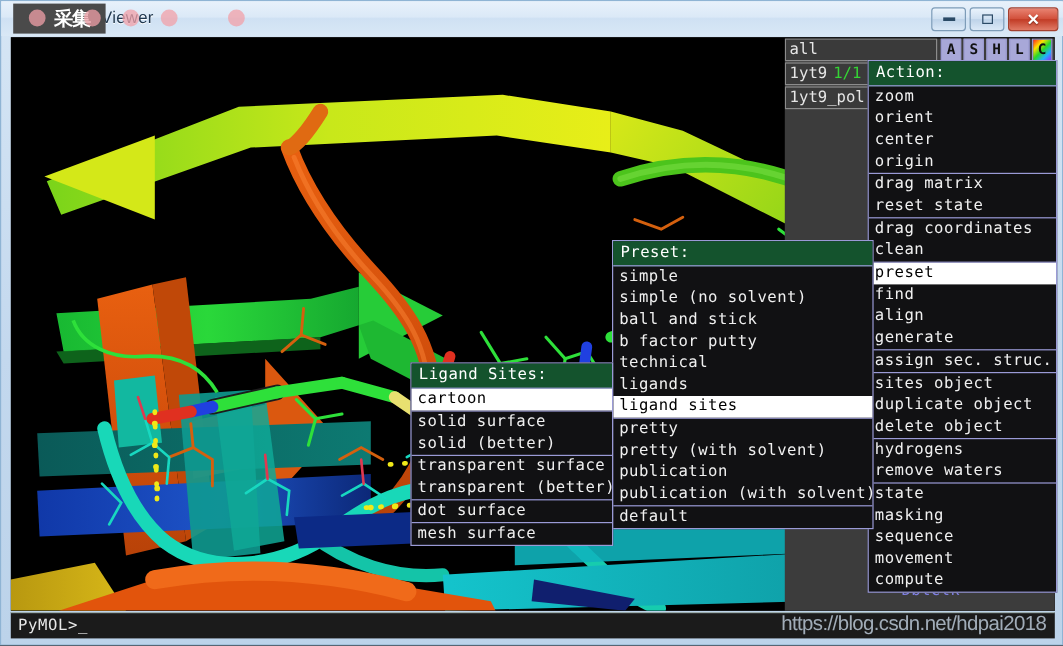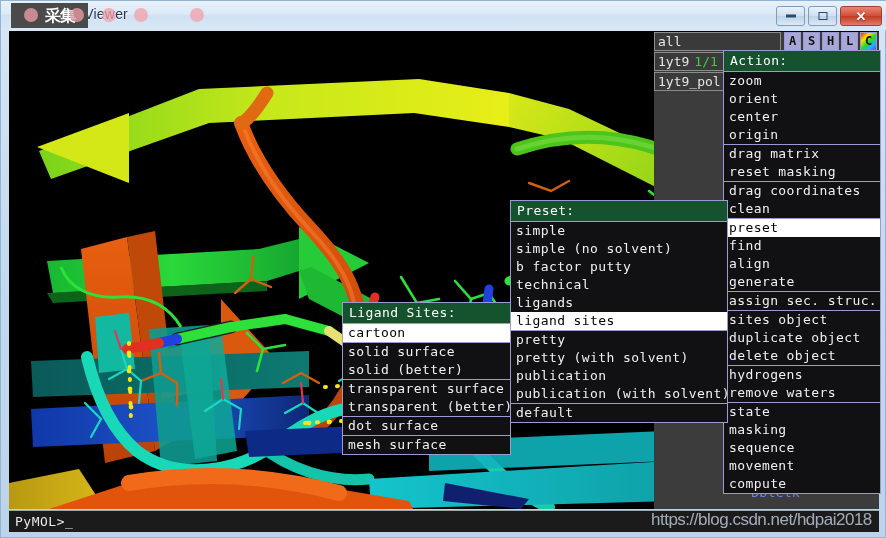--- a/index.html
+++ b/index.html
@@ -392,21 +392,21 @@
     <div class="menu" id="menu-action">
       <div class="menu-title">Action:</div>
       <div class="mgroup">
         <div class="mi">zoom</div>
         <div class="mi">orient</div>
         <div class="mi">center</div>
         <div class="mi">origin</div>
       </div>
       <div class="mgroup">
         <div class="mi">drag matrix</div>
-        <div class="mi">reset masking</div>
+        <div class="mi">reset state</div>
       </div>
       <div class="mgroup">
         <div class="mi">drag coordinates</div>
         <div class="mi">clean</div>
       </div>
       <div class="mgroup">
         <div class="mi hl">preset</div>
         <div class="mi">find</div>
         <div class="mi">align</div>
         <div class="mi">generate</div>
@@ -430,20 +430,21 @@
         <div class="mi">movement</div>
         <div class="mi">compute</div>
       </div>
     </div>
 
     <div class="menu" id="menu-preset">
       <div class="menu-title">Preset:</div>
       <div class="mgroup">
         <div class="mi">simple</div>
         <div class="mi">simple (no solvent)</div>
+        <div class="mi">ball and stick</div>
         <div class="mi">b factor putty</div>
         <div class="mi">technical</div>
         <div class="mi">ligands</div>
         <div class="mi hl">ligand sites</div>
       </div>
       <div class="mgroup">
         <div class="mi">pretty</div>
         <div class="mi">pretty (with solvent)</div>
         <div class="mi">publication</div>
         <div class="mi">publication (with solvent)</div>

